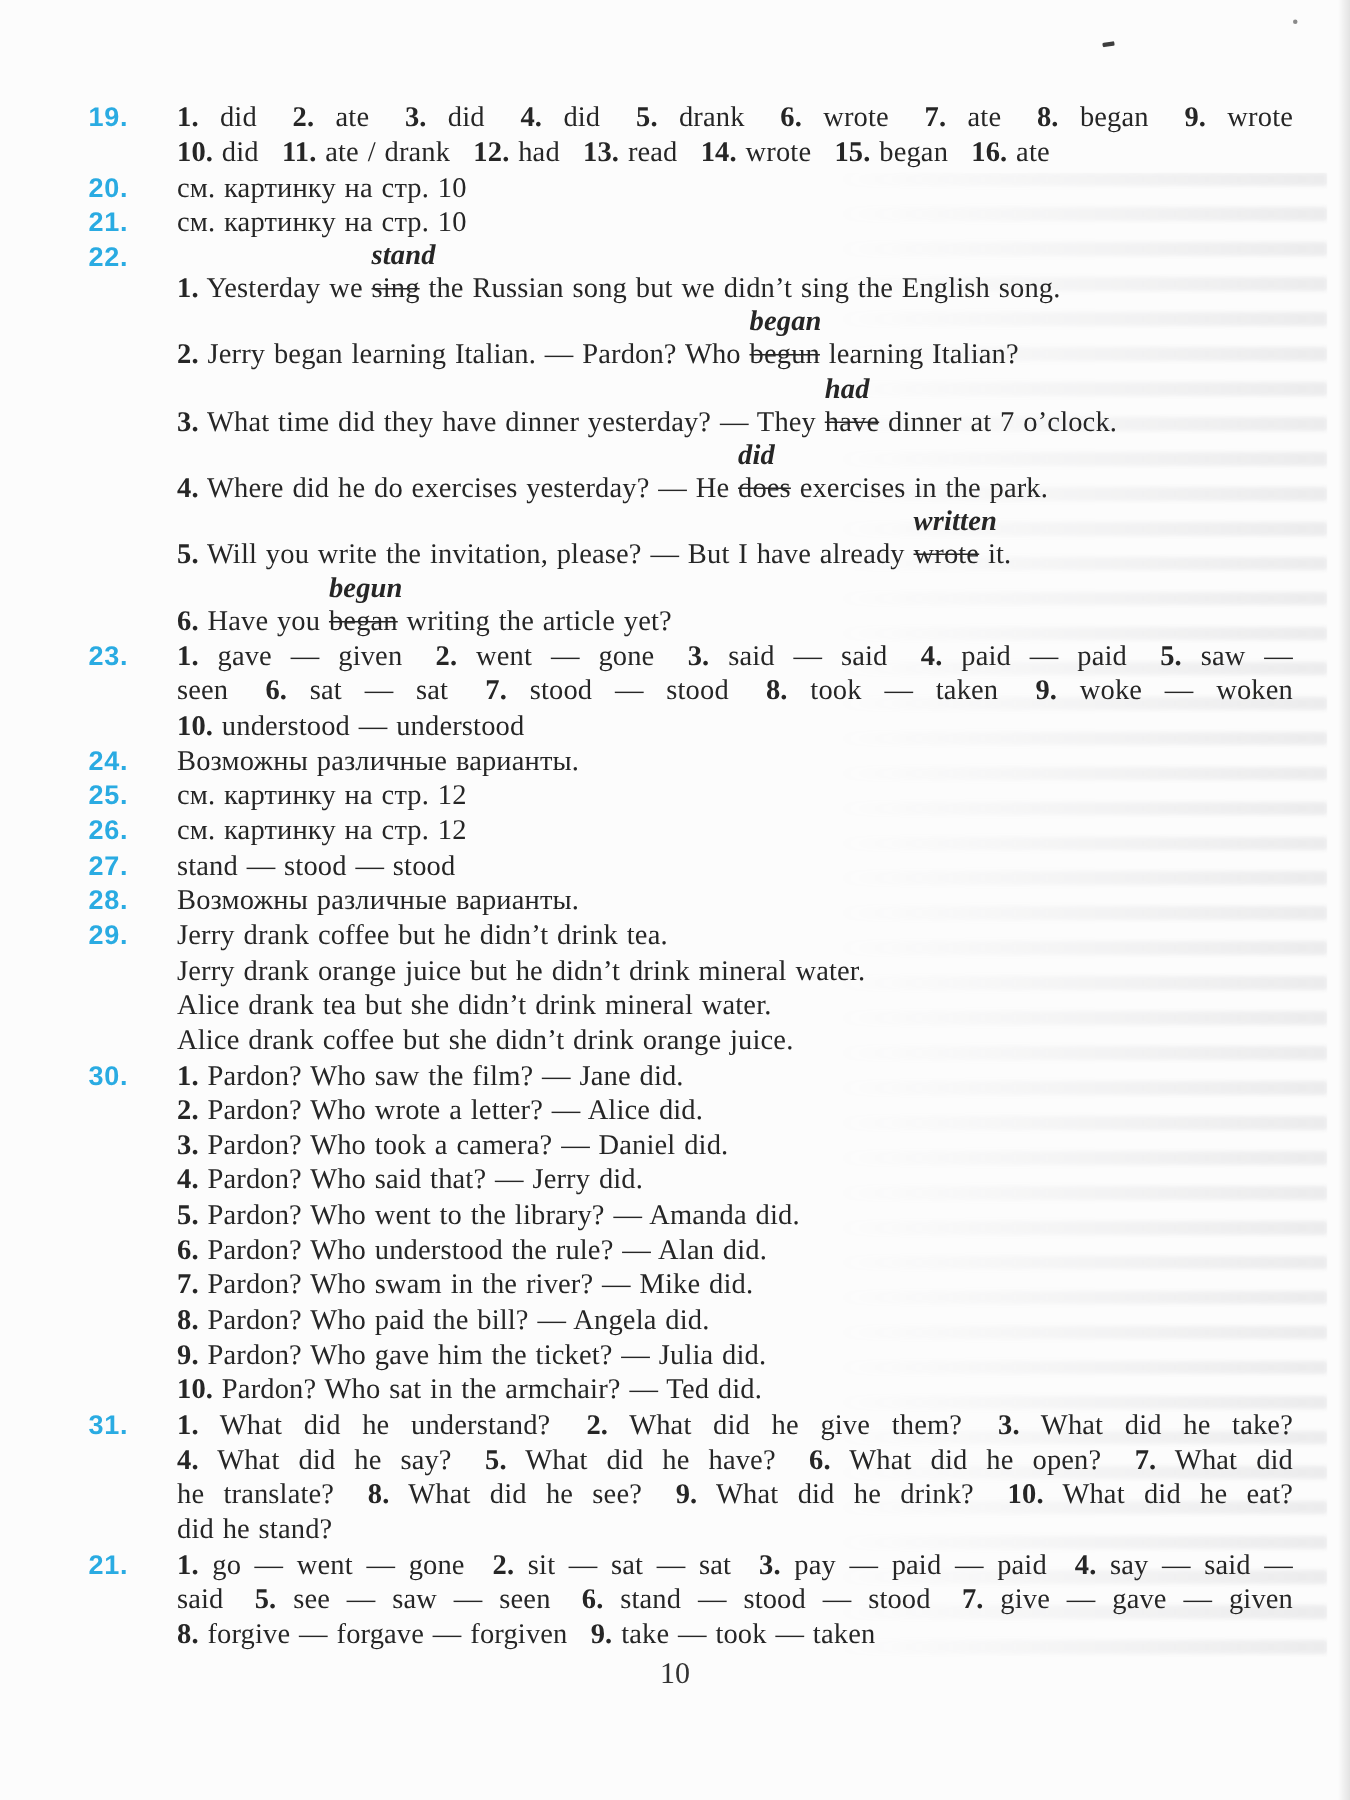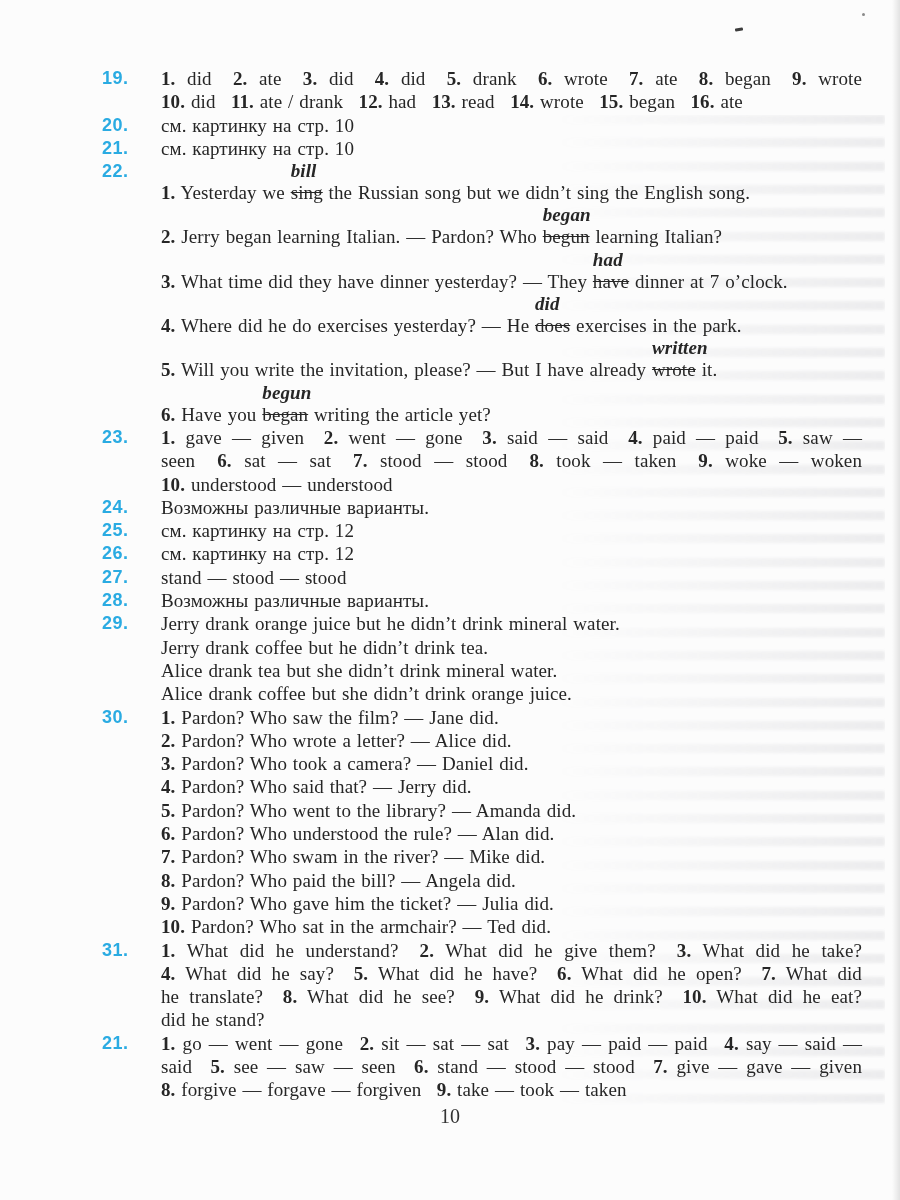--- a/index.html
+++ b/index.html
@@ -2,21 +2,21 @@
 <html style="--accent: #2aabe2;"><head>
 <meta charset="utf-8">
 <style>
   html,body{margin:0;padding:0;}
   body{background:#ffffff;}
   .page{
     position:relative;width:900px;height:1200px;overflow:hidden;
     background:#fcfcfc;color:#262626;
     font-family:"Liberation Serif","DejaVu Serif",serif;
   }
-  .content{position:relative;padding-top:67px;z-index:2;padding-left:43px;}
+  .content{position:relative;padding-top:67px;z-index:2;}
   .exercise{position:relative;}
   .ex-num{
     position:absolute;left:59px;top:1px;
     font-family:"Liberation Sans","DejaVu Sans",sans-serif;
     font-weight:700;font-size:18px;letter-spacing:.5px;
     color:var(--accent,#2aabe2);
   }
   .ex-body{
     margin-left:118px;margin-right:38px;
     font-size:19px;line-height:23.3px;letter-spacing:.1px;word-spacing:1px;
@@ -72,21 +72,21 @@
       </div>
       <div class="exercise">
         <div class="ex-num">21.</div>
         <div class="ex-body">
           <div class="pline">см. картинку на стр. 10</div>
         </div>
       </div>
       <div class="exercise">
         <div class="ex-num">22.</div>
         <div class="ex-body">
-          <div class="citem"><b>1.</b> Yesterday we <span class="struck">sing<span class="corr">bill</span></span> the Russian song but we didn’t sing the English song.</div>
+          <div class="citem"><b>1.</b> Yesterday we <span class="struck">sing<span class="corr">stand</span></span> the Russian song but we didn’t sing the English song.</div>
           <div class="citem"><b>2.</b> Jerry began learning Italian. — Pardon? Who <span class="struck">begun<span class="corr">began</span></span> learning Italian?</div>
           <div class="citem"><b>3.</b> What time did they have dinner yesterday? — They <span class="struck">have<span class="corr">had</span></span> dinner at 7 o’clock.</div>
           <div class="citem"><b>4.</b> Where did he do exercises yesterday? — He <span class="struck">does<span class="corr">did</span></span> exercises in the park.</div>
           <div class="citem"><b>5.</b> Will you write the invitation, please? — But I have already <span class="struck">wrote<span class="corr">written</span></span> it.</div>
           <div class="citem"><b>6.</b> Have you <span class="struck">began<span class="corr">begun</span></span> writing the article yet?</div>
         </div>
       </div>
       <div class="exercise">
         <div class="ex-num">23.</div>
         <div class="ex-body">
@@ -121,22 +121,22 @@
       </div>
       <div class="exercise">
         <div class="ex-num">28.</div>
         <div class="ex-body">
           <div class="pline">Возможны различные варианты.</div>
         </div>
       </div>
       <div class="exercise">
         <div class="ex-num">29.</div>
         <div class="ex-body">
+          <div class="pline">Jerry drank coffee but he didn’t drink tea.</div>
           <div class="pline">Jerry drank orange juice but he didn’t drink mineral water.</div>
-          <div class="pline">Jerry drank coffee but he didn’t drink tea.</div>
           <div class="pline">Alice drank tea but she didn’t drink mineral water.</div>
           <div class="pline">Alice drank coffee but she didn’t drink orange juice.</div>
         </div>
       </div>
       <div class="exercise">
         <div class="ex-num">30.</div>
         <div class="ex-body">
           <div class="pline"><b>1.</b> Pardon? Who saw the film? — Jane did.</div>
           <div class="pline"><b>2.</b> Pardon? Who wrote a letter? — Alice did.</div>
           <div class="pline"><b>3.</b> Pardon? Who took a camera? — Daniel did.</div>

